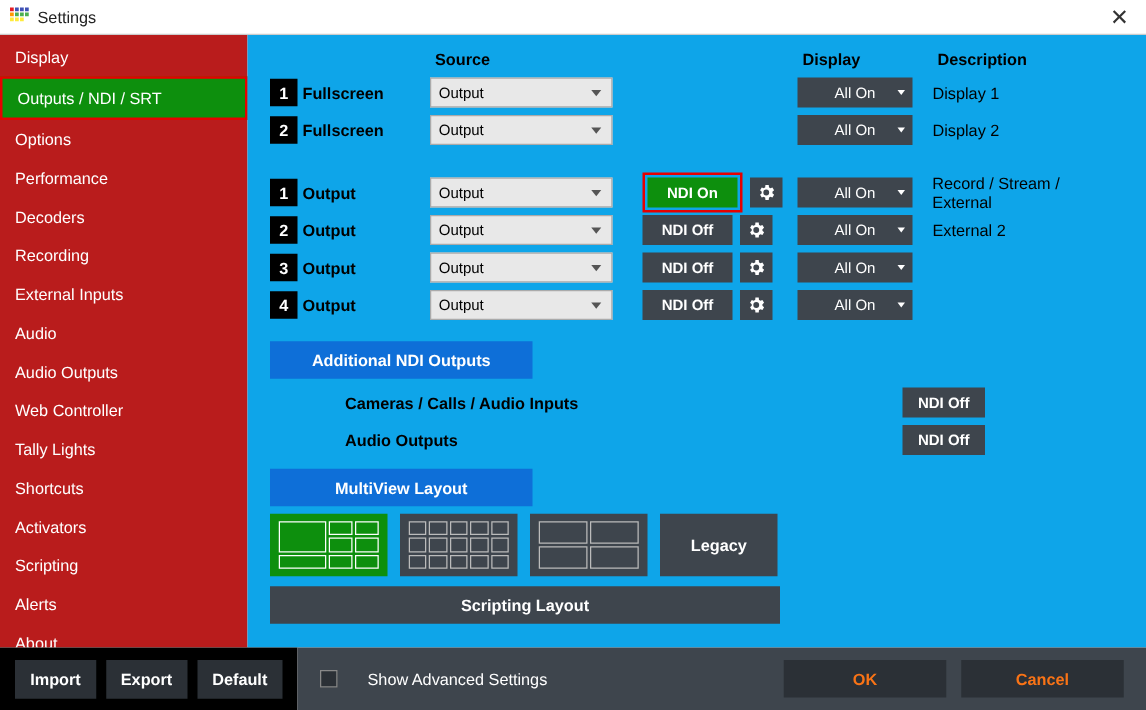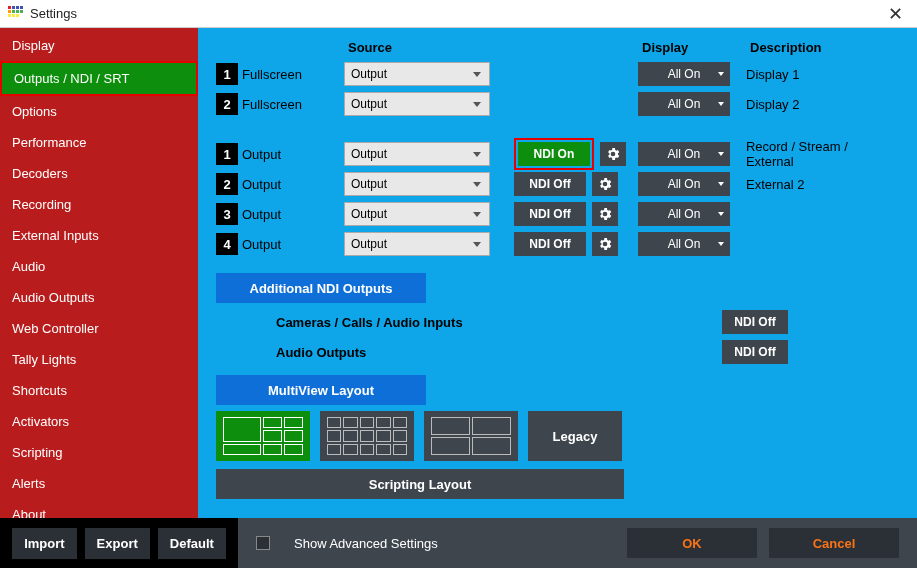--- a/index.html
+++ b/index.html
@@ -23,21 +23,21 @@
   .hdr-row { display: flex; align-items: center; margin-bottom: 6px; font-weight: bold; font-size: 13px; }
   .col-num { width: 26px; }
   .col-label { width: 106px; }
   .col-source { width: 170px; }
   .col-ndi { width: 124px; }
   .col-overlay { width: 108px; }
   .col-desc { flex: 1; }
 
   .row { display: flex; align-items: center; margin-bottom: 4px; height: 26px; }
   .num-box { width: 22px; height: 22px; background: #000; color: #fff; display: flex; align-items: center; justify-content: center; font-weight: bold; font-size: 13px; margin-right: 4px; }
-  .row-label { width: 102px; font-weight: normal; font-size: 13px; }
+  .row-label { width: 102px; font-weight: bold; font-size: 13px; }
   .dropdown { width: 146px; height: 24px; background: #e8e8e8; border: 1px solid #aaa; display: flex; align-items: center; padding: 0 22px 0 6px; position: relative; cursor: pointer; margin-right: 24px; }
   .dropdown::after { content: ""; position: absolute; right: 8px; top: 9px; border-left: 4px solid transparent; border-right: 4px solid transparent; border-top: 5px solid #555; }
 
   .ndi-wrap { display: flex; align-items: center; width: 124px; }
   .ndi-btn { width: 72px; height: 24px; background: #3e454d; color: #fff; display: flex; align-items: center; justify-content: center; font-weight: bold; font-size: 12px; cursor: pointer; }
   .ndi-btn.on { background: #0d8f0d; }
   .ndi-highlight { border: 2px solid #e60000; padding: 2px; display: inline-flex; }
   .gear-btn { width: 26px; height: 24px; background: #3e454d; display: flex; align-items: center; justify-content: center; margin-left: 6px; cursor: pointer; }
   .gear-btn svg { width: 16px; height: 16px; fill: #fff; }
 

